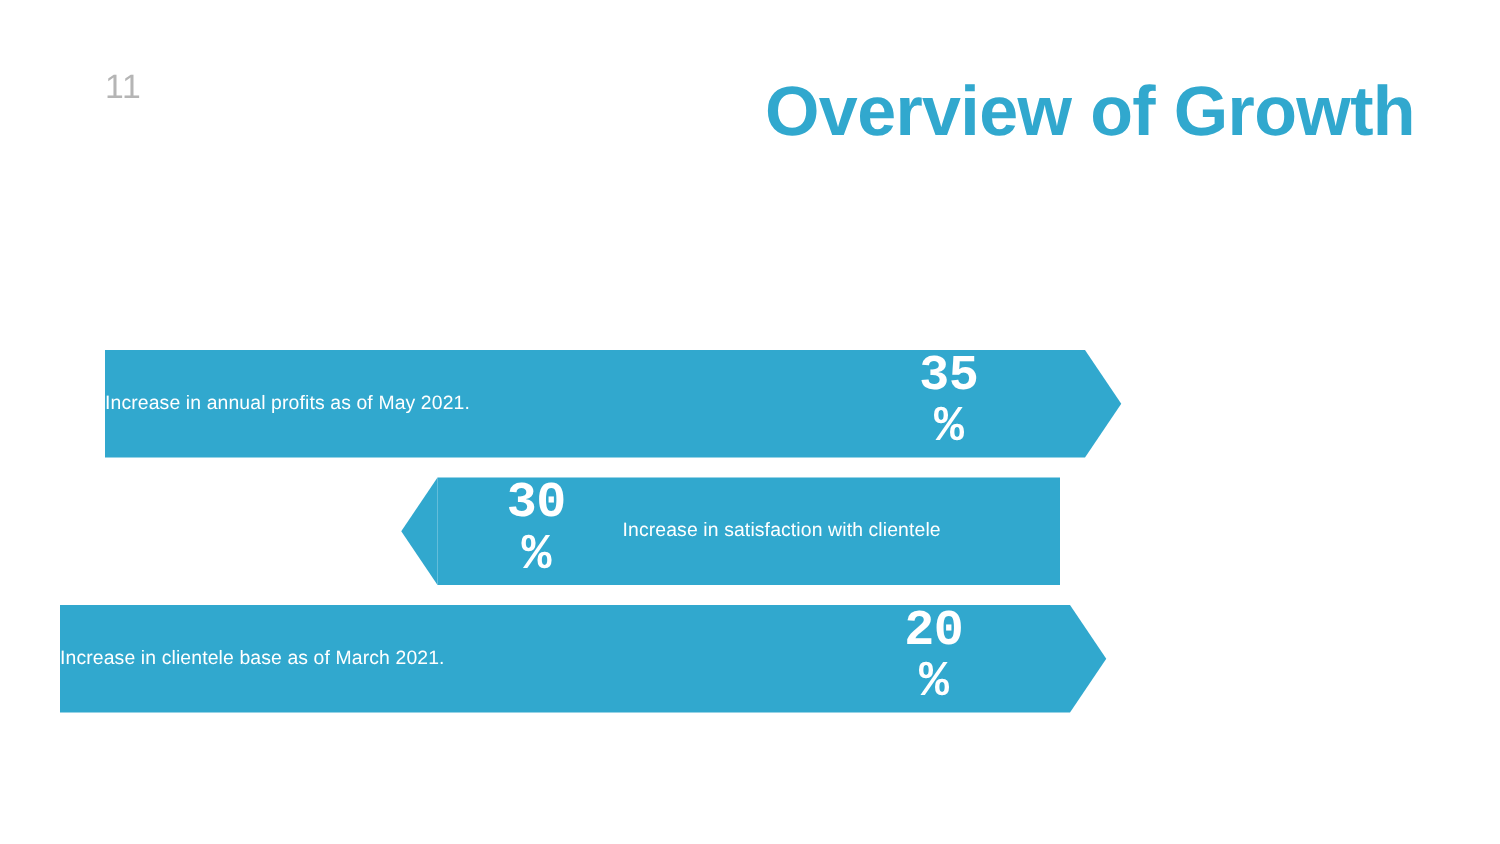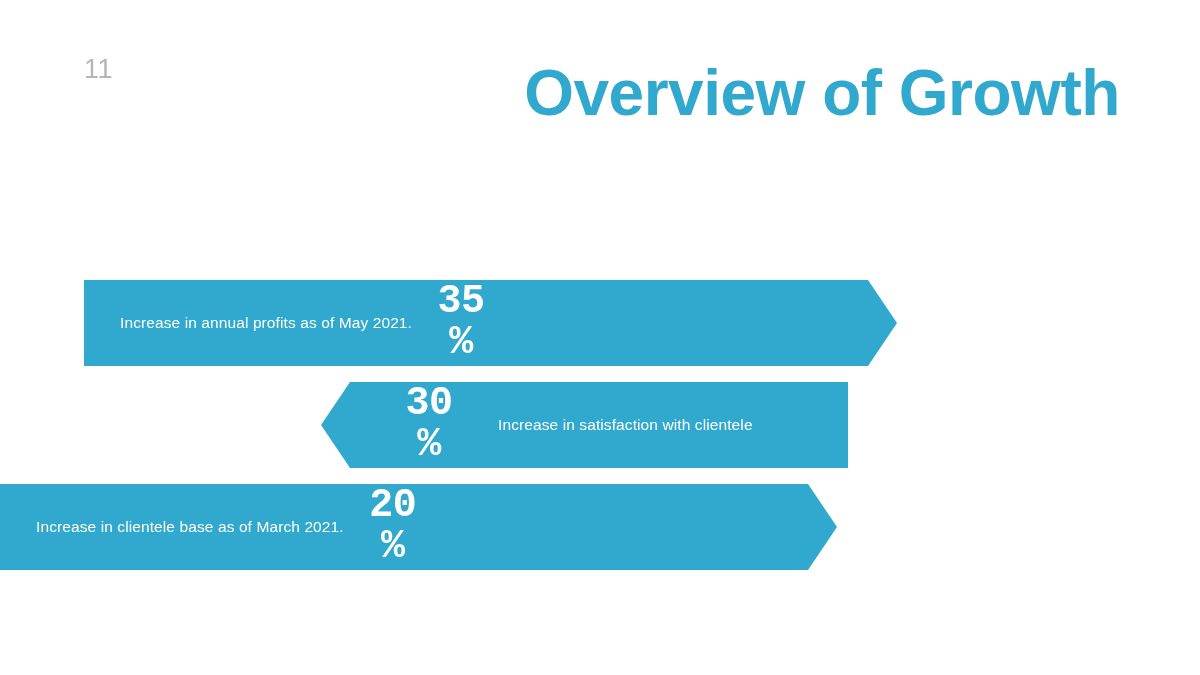--- a/index.html
+++ b/index.html
@@ -28,23 +28,23 @@
     color: #b5b5b5;
     font-weight: 400;
     letter-spacing: 0.5px;
     line-height: 1;
   }
   .slide-title {
     position: absolute;
     right: 68px;
     top: 58px;
     width: 620px;
-    text-align: center;
+    text-align: right;
     color: #31a8ce;
-    font-size: 64px;
+    font-size: 56px;
     font-weight: 700;
     line-height: 1.1;
     letter-spacing: -0.5px;
   }
 
   .bars {
     position: absolute;
     left: 0;
     top: 280px;
     width: 1200px;
@@ -88,32 +88,32 @@
     margin-left: 84px;
     width: 784px;
     margin-bottom: 16px;
   }
   .bar-2 {
     margin-left: 350px;
     width: 498px;
     margin-bottom: 16px;
   }
   .bar-3 {
+    margin-left: 48px;
     width: 808px;
   }
 
   .bar-content {
     display: flex;
     align-items: center;
-    justify-content: flex-start;
+    justify-content: space-between;
     width: 100%;
     padding-right: 70px;
     box-sizing: border-box;
-    gap: 10px;
-    padding-left: 36px;
+    gap: 38px;
   }
   .bar-content.reverse {
     flex-direction: row-reverse;
     justify-content: flex-end;
     padding-right: 0;
     padding-left: 40px;
     gap: 30px;
   }
 
   .bar-label {

